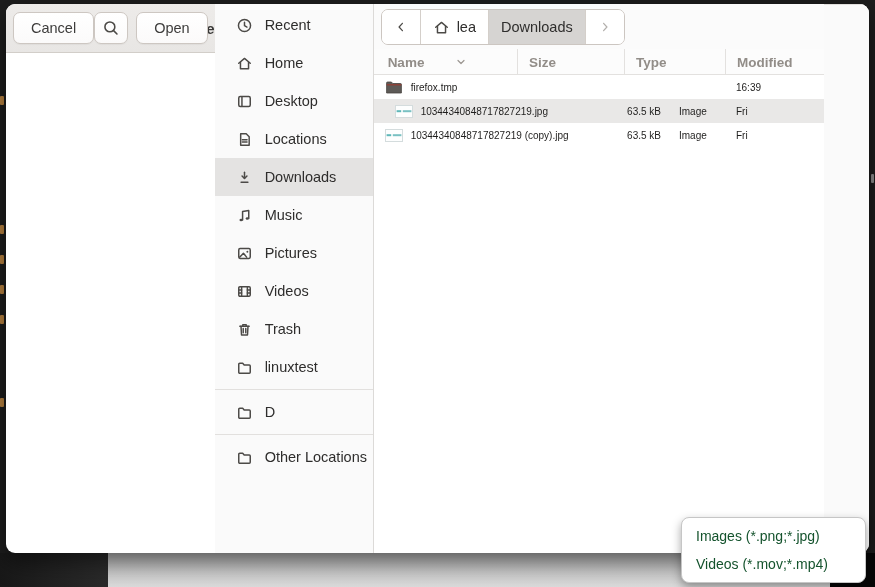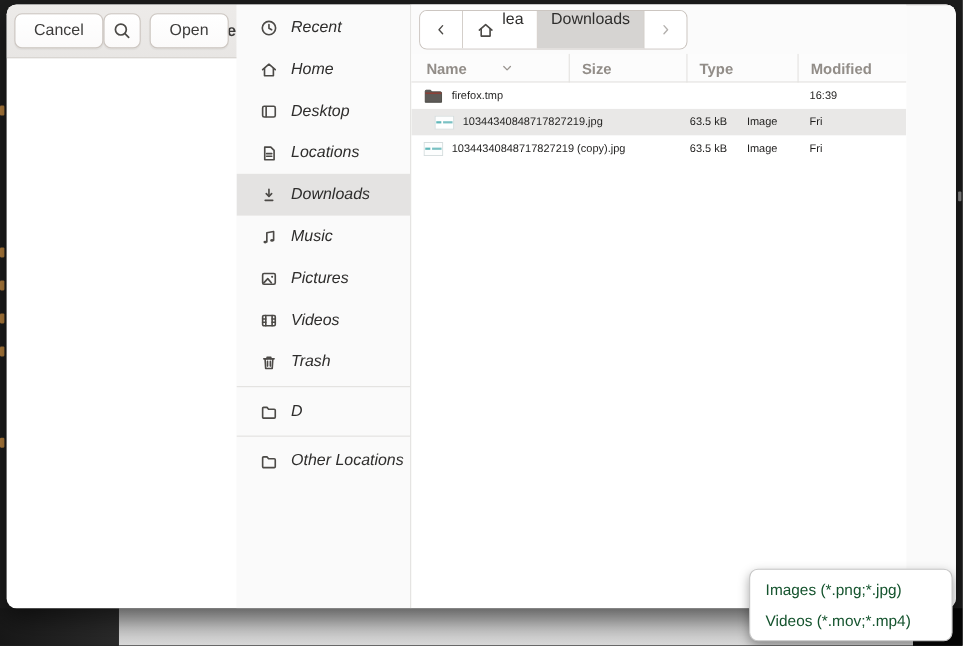--- a/index.html
+++ b/index.html
@@ -49,36 +49,36 @@
 
   .body { flex:1 1 auto; display:flex; min-height:0; }
 
   
   .sidebar {
     width:159px; flex:0 0 159px; background:#fafafa;
     border-right:1px solid #dcdad8; overflow:hidden; padding-top:2px;
   }
   .sb-item {
     height:38px; display:flex; align-items:center; gap:12px;
-    padding-left:21px; font-size:14.5px; color:#2e2d2c; cursor:default;font-style:italic;
+    padding-left:21px; font-size:14.5px; color:#2e2d2c; cursor:default;
   }
   .sb-item.selected { background:#e4e3e2; }
   .sb-sep { height:1px; background:#e2e0de; margin:3px 0; }
   .ic { display:inline-flex; align-items:center; justify-content:center; flex:0 0 auto; }
   .ic svg { display:block; }
 
   
   .content { flex:1 1 auto; display:flex; flex-direction:column; background:#fff; min-width:0; }
   .pathbar-row { padding:5px 0 4px 7px; background:#fbfbfb; }
   .pathbar {
     display:inline-flex; height:36px; border:1px solid #ccc6c1;
     border-radius:7px; overflow:hidden; background:#fff;
   }
   .pb-seg {
-    display:inline-flex; gap:7px;
+    display:inline-flex; align-items:center; gap:7px;
     padding:0 12px; border-right:1px solid #d4cfca;
     font-size:14.5px; color:#2f2e2d; background:#fff;
   }
   .pb-seg:last-child { border-right:none; }
   .pb-seg.active { background:#d6d4d2; }
   .pb-seg.disabled { color:#b3b0ad; }
 
   
   .grid-cols { display:grid; grid-template-columns:1fr 63px 57px 99px; }
   .list-header {
@@ -227,20 +227,28 @@
             <span class="ic">
               <svg width="17" height="17" viewBox="0 0 16 16" fill="none" stroke="#4c4a47" stroke-width="1.4" stroke-linecap="round" stroke-linejoin="round">
                 <path d="M3.6 4.9h8.8"></path>
                 <path d="M6.4 4.9V3.6h3.2v1.3"></path>
                 <path d="M4.7 4.9l.5 8.3h5.6l.5-8.3"></path>
                 <path d="M6.8 7.1v4M9.2 7.1v4"></path>
               </svg>
             </span>
             <span>Trash</span>
           </div>
+          <div class="sb-item">
+            <span class="ic">
+              <svg width="17" height="17" viewBox="0 0 16 16" fill="none" stroke="#4c4a47" stroke-width="1.4" stroke-linecap="round" stroke-linejoin="round">
+                <path d="M2.6 12.4V5c0-.5.4-.9.9-.9h2.8l1.4 1.6h4.8c.5 0 .9.4.9.9v5.8c0 .5-.4.9-.9.9H3.5c-.5 0-.9-.4-.9-.9z"></path>
+              </svg>
+            </span>
+            <span>linuxtest</span>
+          </div>
           <div class="sb-sep"></div>
           <div class="sb-item">
             <span class="ic">
               <svg width="17" height="17" viewBox="0 0 16 16" fill="none" stroke="#4c4a47" stroke-width="1.4" stroke-linecap="round" stroke-linejoin="round">
                 <path d="M2.6 12.4V5c0-.5.4-.9.9-.9h2.8l1.4 1.6h4.8c.5 0 .9.4.9.9v5.8c0 .5-.4.9-.9.9H3.5c-.5 0-.9-.4-.9-.9z"></path>
               </svg>
             </span>
             <span>D</span>
           </div>
           <div class="sb-sep"></div>

